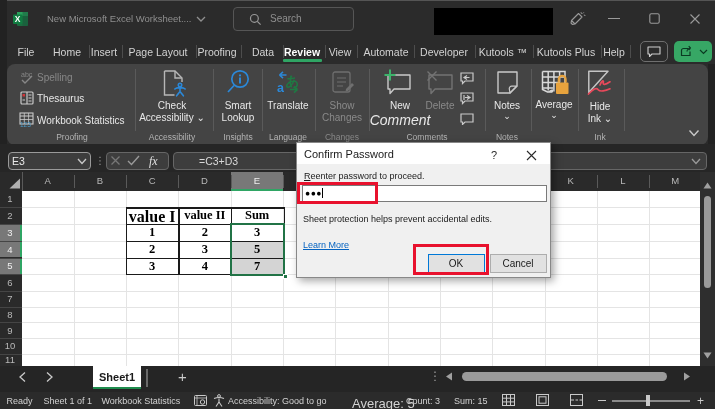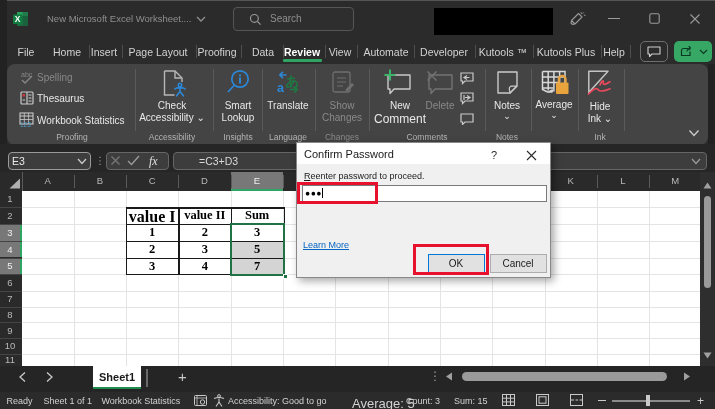--- a/index.html
+++ b/index.html
@@ -152,21 +152,21 @@
       <path d="M15 19 l6-6 l2 2 l-6 6 l-2.5.5 z" fill="#6f6f6f"></path>
     </svg>
 <div class="txt" style="left:342px;top:100px;transform:translateX(-50%);font-size:10px;color:#8a8a8a;">Show</div>
 <div class="txt" style="left:342px;top:112px;transform:translateX(-50%);font-size:10px;color:#8a8a8a;">Changes</div>
 <div class="txt" style="left:342px;top:132px;transform:translateX(-50%);font-size:8.5px;color:#8a8a8a;">Changes</div>
 <svg class="abs" style="left:383px;top:68px;" width="30" height="29" viewBox="0 0 30 29">
 <path d="M5 7 h22 v14 h-16 l-4 4.5 v-4.5 h-2 z" stroke="#c9c9c9" stroke-width="1.4" fill="none" stroke-linejoin="round"></path>
 <path d="M7 1.5 v11 M1.5 7 h11" stroke="#3db36b" stroke-width="2"></path>
 </svg>
 <div class="txt" style="left:400px;top:100px;transform:translateX(-50%);font-size:10px;color:#e8e8e8;">New</div>
-<div class="txt" style="left:400px;top:112px;transform:translateX(-50%);font-size:12px;color:#e8e8e8;">Comment</div>
+<div class="txt" style="left:400px;top:112px;transform:translateX(-50%);font-size:14px;color:#e8e8e8;font-style:italic;">Comment</div>
 <svg class="abs" style="left:426px;top:70px;" width="28" height="27" viewBox="0 0 28 27">
 <path d="M3 5 h23 v14 h-17 l-4 4.5 v-4.5 h-2 z" stroke="#737373" stroke-width="1.4" fill="none" stroke-linejoin="round"></path>
 <path d="M1.5 1.5 l9 9 M10.5 1.5 l-9 9" stroke="#737373" stroke-width="1.4"></path>
 </svg>
 <div class="txt" style="left:440px;top:100px;transform:translateX(-50%);font-size:10px;color:#8a8a8a;">Delete</div>
 <svg class="abs" style="left:459px;top:70px;" width="16" height="55" viewBox="0 0 16 55">
 <g stroke="#c9c9c9" stroke-width="1.2" fill="none">
         <path d="M2 3 h12 v8 h-8 l-2.5 2.5 v-2.5 h-1.5 z"></path>
         <path d="M8 5.5 l-3 2 l3 2 M5.5 7.5 h5"></path>
       </g>
@@ -409,19 +409,20 @@
 <div class="txt" style="left:304px;top:147.5px;font-size:11px;color:#1a1a1a;">Confirm Password</div>
 <div class="txt" style="left:491px;top:148.5px;font-size:11px;color:#2a2a2a;">?</div>
 <svg class="abs" style="left:526px;top:150px;" width="11" height="11" viewBox="0 0 11 11">
       <path d="M1 1 L10 10 M10 1 L1 10" stroke="#2a2a2a" stroke-width="1.1"></path>
     </svg>
 <div class="txt" style="left:304px;top:171px;font-size:9px;color:#1a1a1a;"><span style="text-decoration:underline;">R</span>eenter password to proceed.</div>
 <div class="abs" style="left:302px;top:184.5px;width:245px;height:17px;background:#fff;border:1px solid #7a7a7a;box-sizing:border-box;"></div>
 <div class="txt" style="left:305px;top:188px;font-size:8.5px;color:#000;letter-spacing:0.5px;">●●●</div>
 <div class="abs" style="left:322px;top:188px;width:1px;height:10px;background:#000;"></div>
 <div class="abs" style="left:296.5px;top:182px;width:81px;height:22px;border:3px solid #e8112d;box-sizing:border-box;"></div>
+<div class="txt" style="left:303px;top:214px;font-size:9px;color:#1a1a1a;">Sheet protection helps prevent accidental edits.</div>
 <div class="txt" style="left:303px;top:240px;font-size:9px;color:#0563c1;text-decoration:underline;">Learn More</div>
 <div class="abs" style="left:428px;top:254px;width:57px;height:18.5px;background:#e1e1e1;border:1.5px solid #0078d7;box-sizing:border-box;"></div>
 <div class="txt" style="left:456px;top:258px;transform:translateX(-50%);font-size:10px;color:#1a1a1a;">OK</div>
 <div class="abs" style="left:490px;top:254px;width:57px;height:18.5px;background:#e1e1e1;border:1px solid #adadad;box-sizing:border-box;"></div>
 <div class="txt" style="left:518px;top:258px;transform:translateX(-50%);font-size:10px;color:#1a1a1a;">Cancel</div>
 <div class="abs" style="left:413px;top:244px;width:76px;height:30.5px;border:3px solid #e8112d;box-sizing:border-box;"></div>
 </div>
 
 </body></html>

